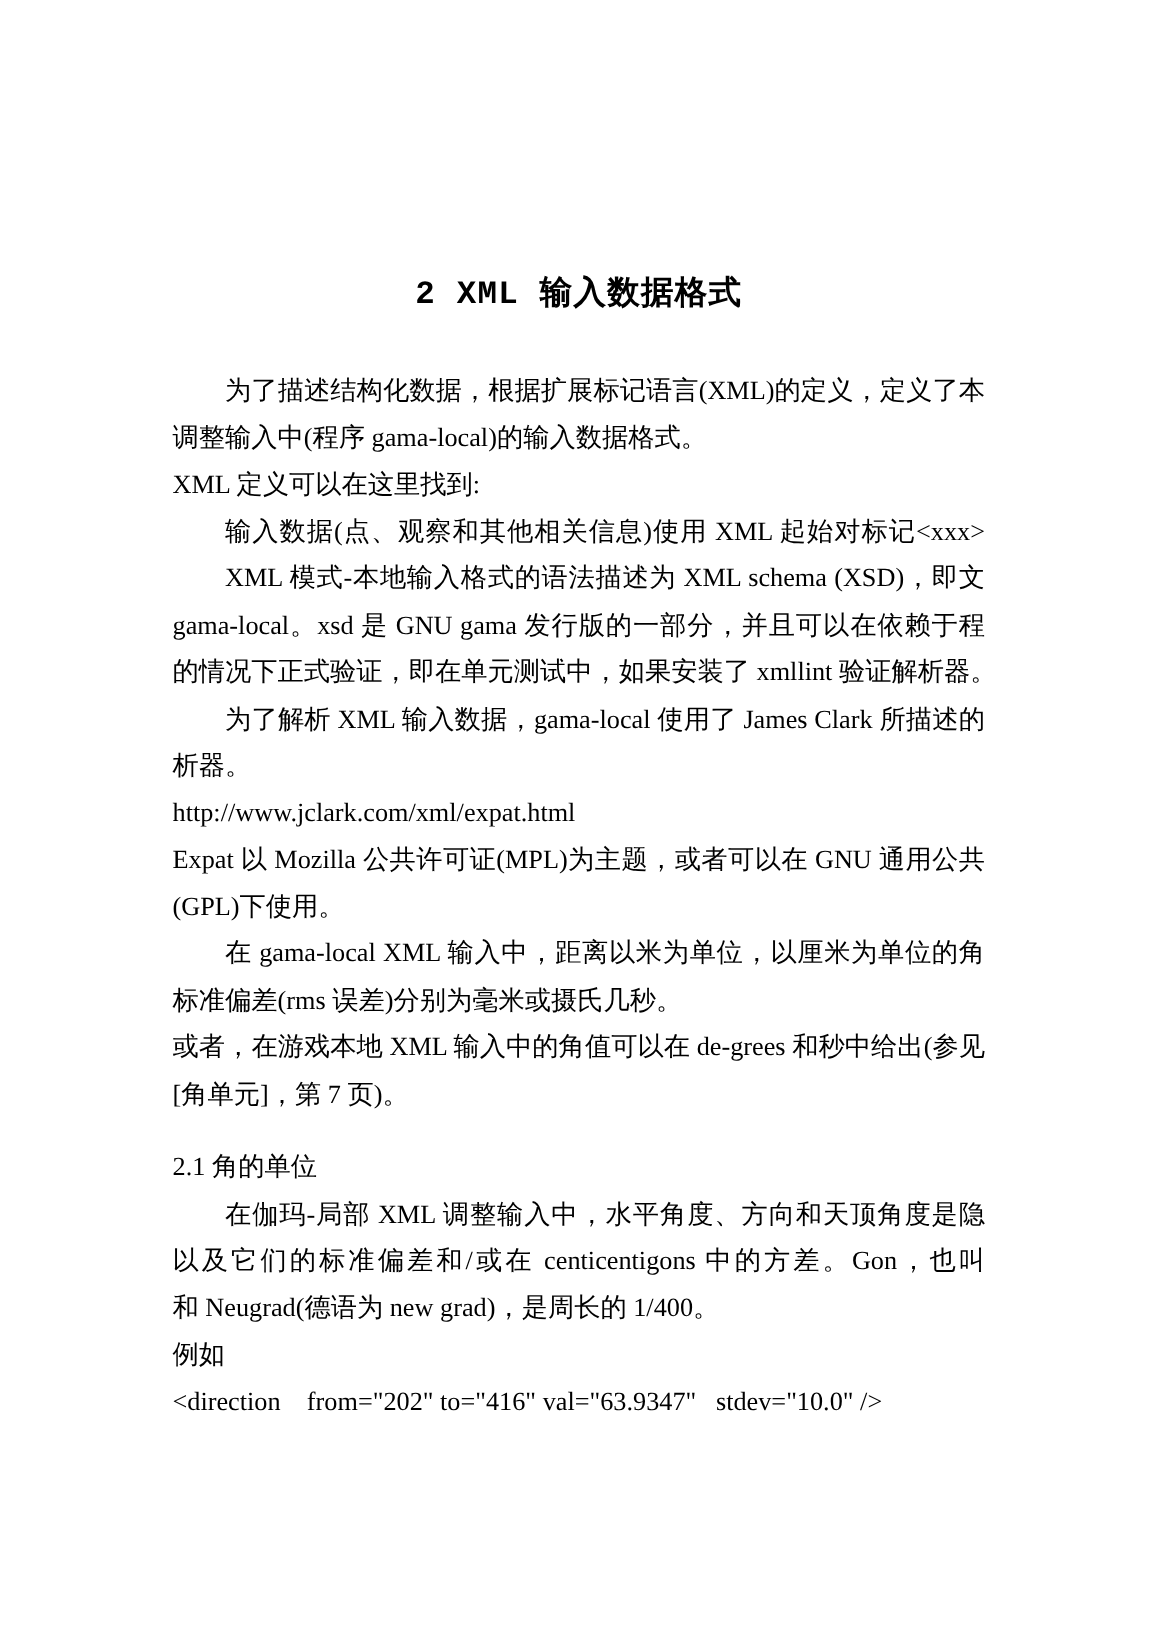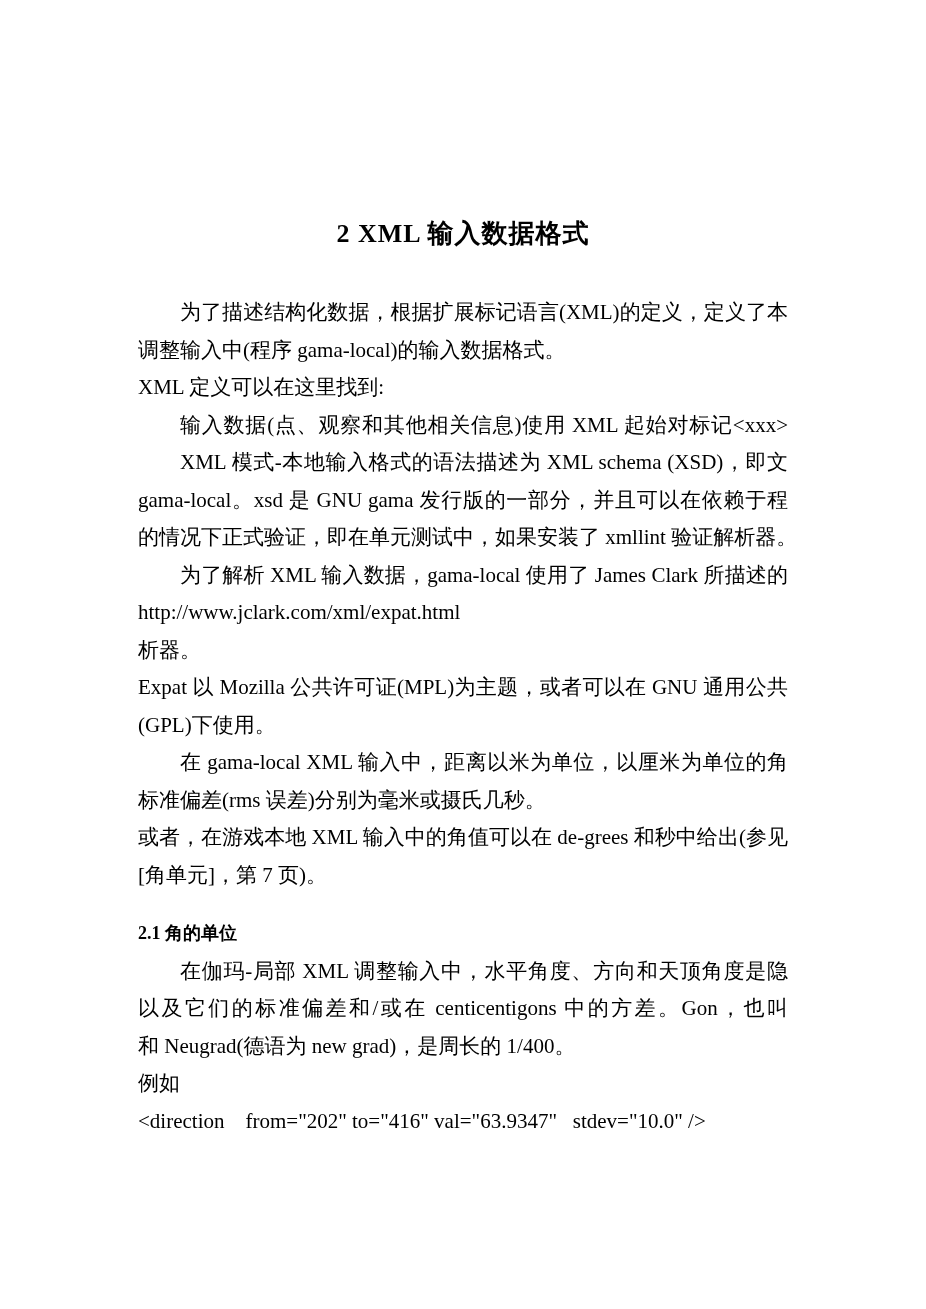--- a/index.html
+++ b/index.html
@@ -19,21 +19,21 @@
   .doc-title {
     position: absolute;
     top: 216px;
     left: 138px;
     width: 650px;
     margin: 0;
     text-align: center;
     font-size: 26px;
     font-weight: 700;
     letter-spacing: 1px;
-    font-family: Liberation Serif, serif;
+    font-family: Liberation Mono, monospace;
   }
   .body-block {
     position: absolute;
     top: 294px;
     left: 138px;
     width: 650px;
     font-size: 21px;
   }
   .line {
     line-height: 37.5px;
@@ -43,22 +43,22 @@
   .line.ind { text-indent: 42px; }
   .line.just {
     white-space: normal;
     text-align: justify;
     text-align-last: justify;
     overflow: hidden;
   }
   .section-heading {
     margin: 0;
     margin-top: 21px;
-    font-size: 18px;
-    font-weight: 700;
+    font-size: 21px;
+    font-weight: 400;
     line-height: 37.5px;
     height: 37.5px;
   }
   .line.code {
     white-space: pre;
     font-size: 21px;
   }
 </style>
 </head>
 <body>
@@ -70,22 +70,22 @@
   <div class="body-block">
 
     <div class="line ind just">为了描述结构化数据，根据扩展标记语言(XML)的定义，定义了本地大地测</div>
     <div class="line">调整输入中(程序 gama-local)的输入数据格式。</div>
     <div class="line">XML 定义可以在这里找到:</div>
     <div class="line ind just">输入数据(点、观察和其他相关信息)使用 XML 起始对标记&lt;xxx&gt;和&lt;/xxx&gt;和</div>
     <div class="line ind just">XML 模式-本地输入格式的语法描述为 XML schema (XSD)，即文件</div>
     <div class="line just">gama-local。xsd 是 GNU gama 发行版的一部分，并且可以在依赖于程序 gama-local</div>
     <div class="line">的情况下正式验证，即在单元测试中，如果安装了 xmllint 验证解析器。</div>
     <div class="line ind just">为了解析 XML 输入数据，gama-local 使用了 James Clark 所描述的 XML 解</div>
+    <div class="line">析器。</div>
     <div class="line">http://www.jclark.com/xml/expat.html</div>
-    <div class="line">析器。</div>
     <div class="line just">Expat 以 Mozilla 公共许可证(MPL)为主题，或者可以在 GNU 通用公共许可证</div>
     <div class="line">(GPL)下使用。</div>
     <div class="line ind just">在 gama-local XML 输入中，距离以米为单位，以厘米为单位的角度值和其</div>
     <div class="line">标准偏差(rms 误差)分别为毫米或摄氏几秒。</div>
     <div class="line just">或者，在游戏本地 XML 输入中的角值可以在 de-grees 和秒中给出(参见第 2.1 节</div>
     <div class="line">[角单元]，第 7 页)。</div>
 
     <h2 class="section-heading">2.1 角的单位</h2>
 
     <div class="line ind just">在伽玛-局部 XML 调整输入中，水平角度、方向和天顶角度是隐式给出的，</div>

